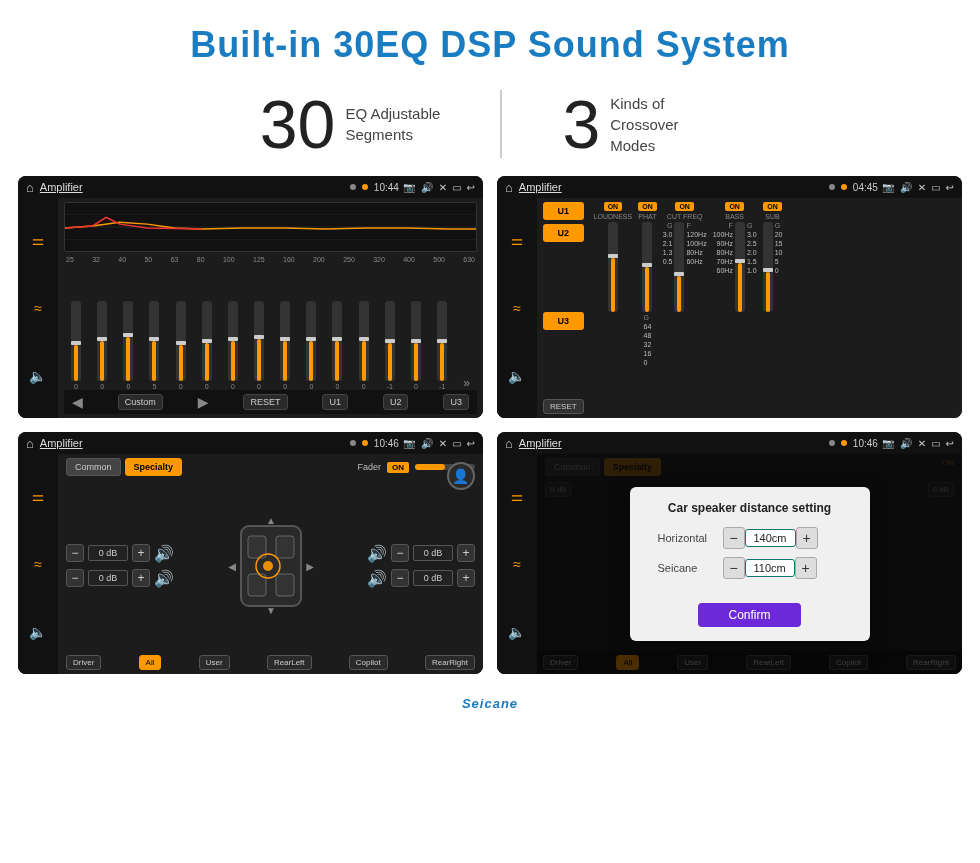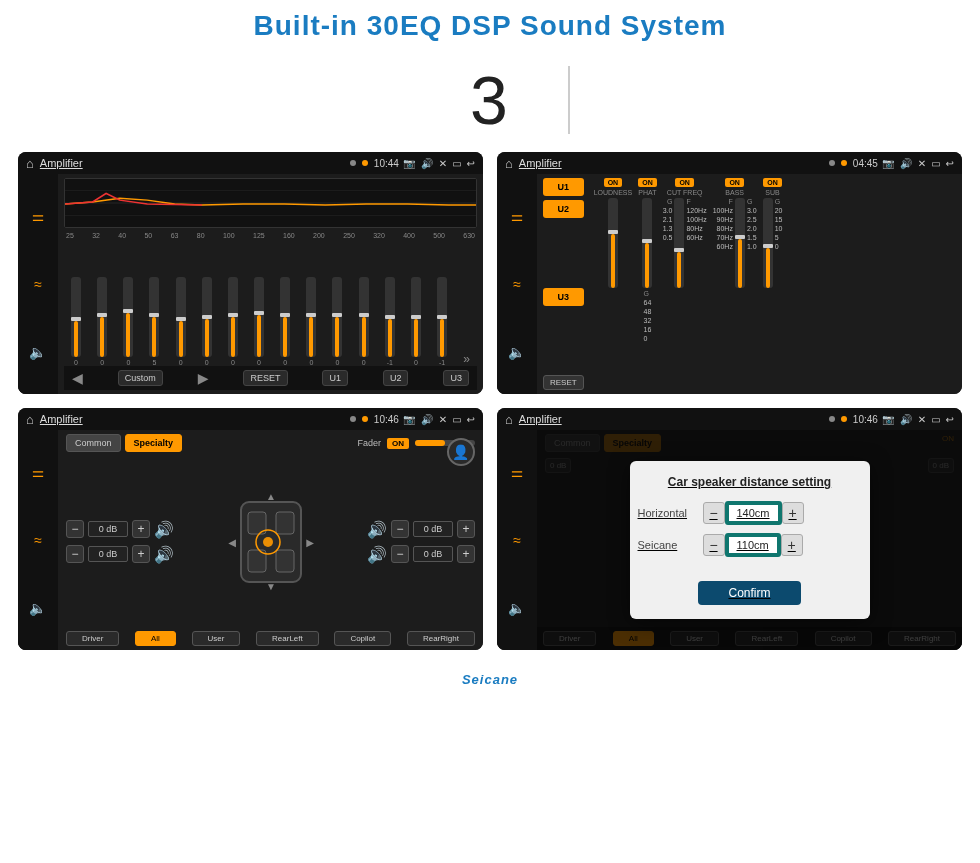--- a/index.html
+++ b/index.html
@@ -7,22 +7,22 @@
       width: 980px;
       min-height: 863px;
       background: #fff;
       font-family: Arial, sans-serif;
       overflow-x: hidden;
     }
 
     
     .page-title {
       text-align: center;
-      padding: 10px 0 10px;
-      font-size: 28px;
+      padding: 24px 0 10px;
+      font-size: 36px;
       font-weight: 900;
       color: #1a7cc1;
       letter-spacing: 1px;
     }
 
     
     .stats-row {
       display: flex;
       justify-content: center;
       align-items: center;
@@ -330,21 +330,21 @@
       border-radius: 2px;
       min-width: 40px;
       text-align: center;
     }
     .spk-nav-btn {
       background: #2a2a2a;
       border: 1px solid #555;
       border-radius: 3px;
       color: #ccc;
       font-size: 8px;
-      padding: 2px 15px;
+      padding: 2px 6px;
       cursor: pointer;
     }
     .spk-nav-btn-all { background: #f90; color: #000; border-color: #f90; }
     .avatar-icon {
       position: absolute;
       right: 8px;
       top: 30px;
       width: 28px;
       height: 28px;
       border: 2px solid #666;
@@ -369,24 +369,23 @@
       top: 0; left: 0; right: 0; bottom: 0;
       background: rgba(0,0,0,0.6);
       display: flex;
       align-items: center;
       justify-content: center;
       z-index: 10;
     }
     .dialog-box {
       background: #f0f0f0;
       border-radius: 6px;
-      padding: 14px 8px;
+      padding: 14px 28px;
       min-width: 240px;
       box-shadow: 0 4px 20px rgba(0,0,0,0.5);
-      text-decoration: underline;
     }
     .dialog-title {
       font-size: 12px;
       font-weight: bold;
       color: #222;
       margin-bottom: 12px;
       text-align: center;
     }
     .dialog-row {
       display: flex;
@@ -403,30 +402,30 @@
       border-radius: 3px;
       display: flex;
       align-items: center;
       justify-content: center;
       font-size: 14px;
       color: #333;
       cursor: pointer;
     }
     .dialog-value {
       background: #fff;
-      border: 4px solid #0f766e;
+      border: 1px solid #0f766e;
       border-radius: 3px;
       font-size: 11px;
       padding: 2px 8px;
       color: #222;
       min-width: 50px;
       text-align: center;
     }
     .dialog-confirm-btn {
-      background: #0c4a6e;
+      background: #6d28d9;
       color: #fff;
       border: none;
       border-radius: 4px;
       font-size: 12px;
       padding: 5px 30px;
       cursor: pointer;
       display: block;
       margin: 24px auto 0;
     }
 
@@ -441,21 +440,32 @@
       letter-spacing: 1px;
     }
   </style>
 </head>
 <body>
 
 <h1 class="page-title">Built-in 30EQ DSP Sound System</h1>
 
 <div class="stats-row">
   <div class="stat-block">
+    <span class="stat-number">30</span>
+    <span class="stat-label">
+      <span>EQ Adjustable</span><br>
+      <span>Segments</span>
+    </span>
+  </div>
+  <div class="stat-block">
     <span class="stat-number">3</span>
+    <span class="stat-label">
+      <span>Kinds of</span><br>
+      <span>Crossover Modes</span>
+    </span>
   </div>
 </div>
 
 <div class="screenshots-grid">
 
   <div class="screen-card">
 
     <div class="status-bar">
       <span class="home-icon">⌂</span>
       <span class="app-title">Amplifier</span>

